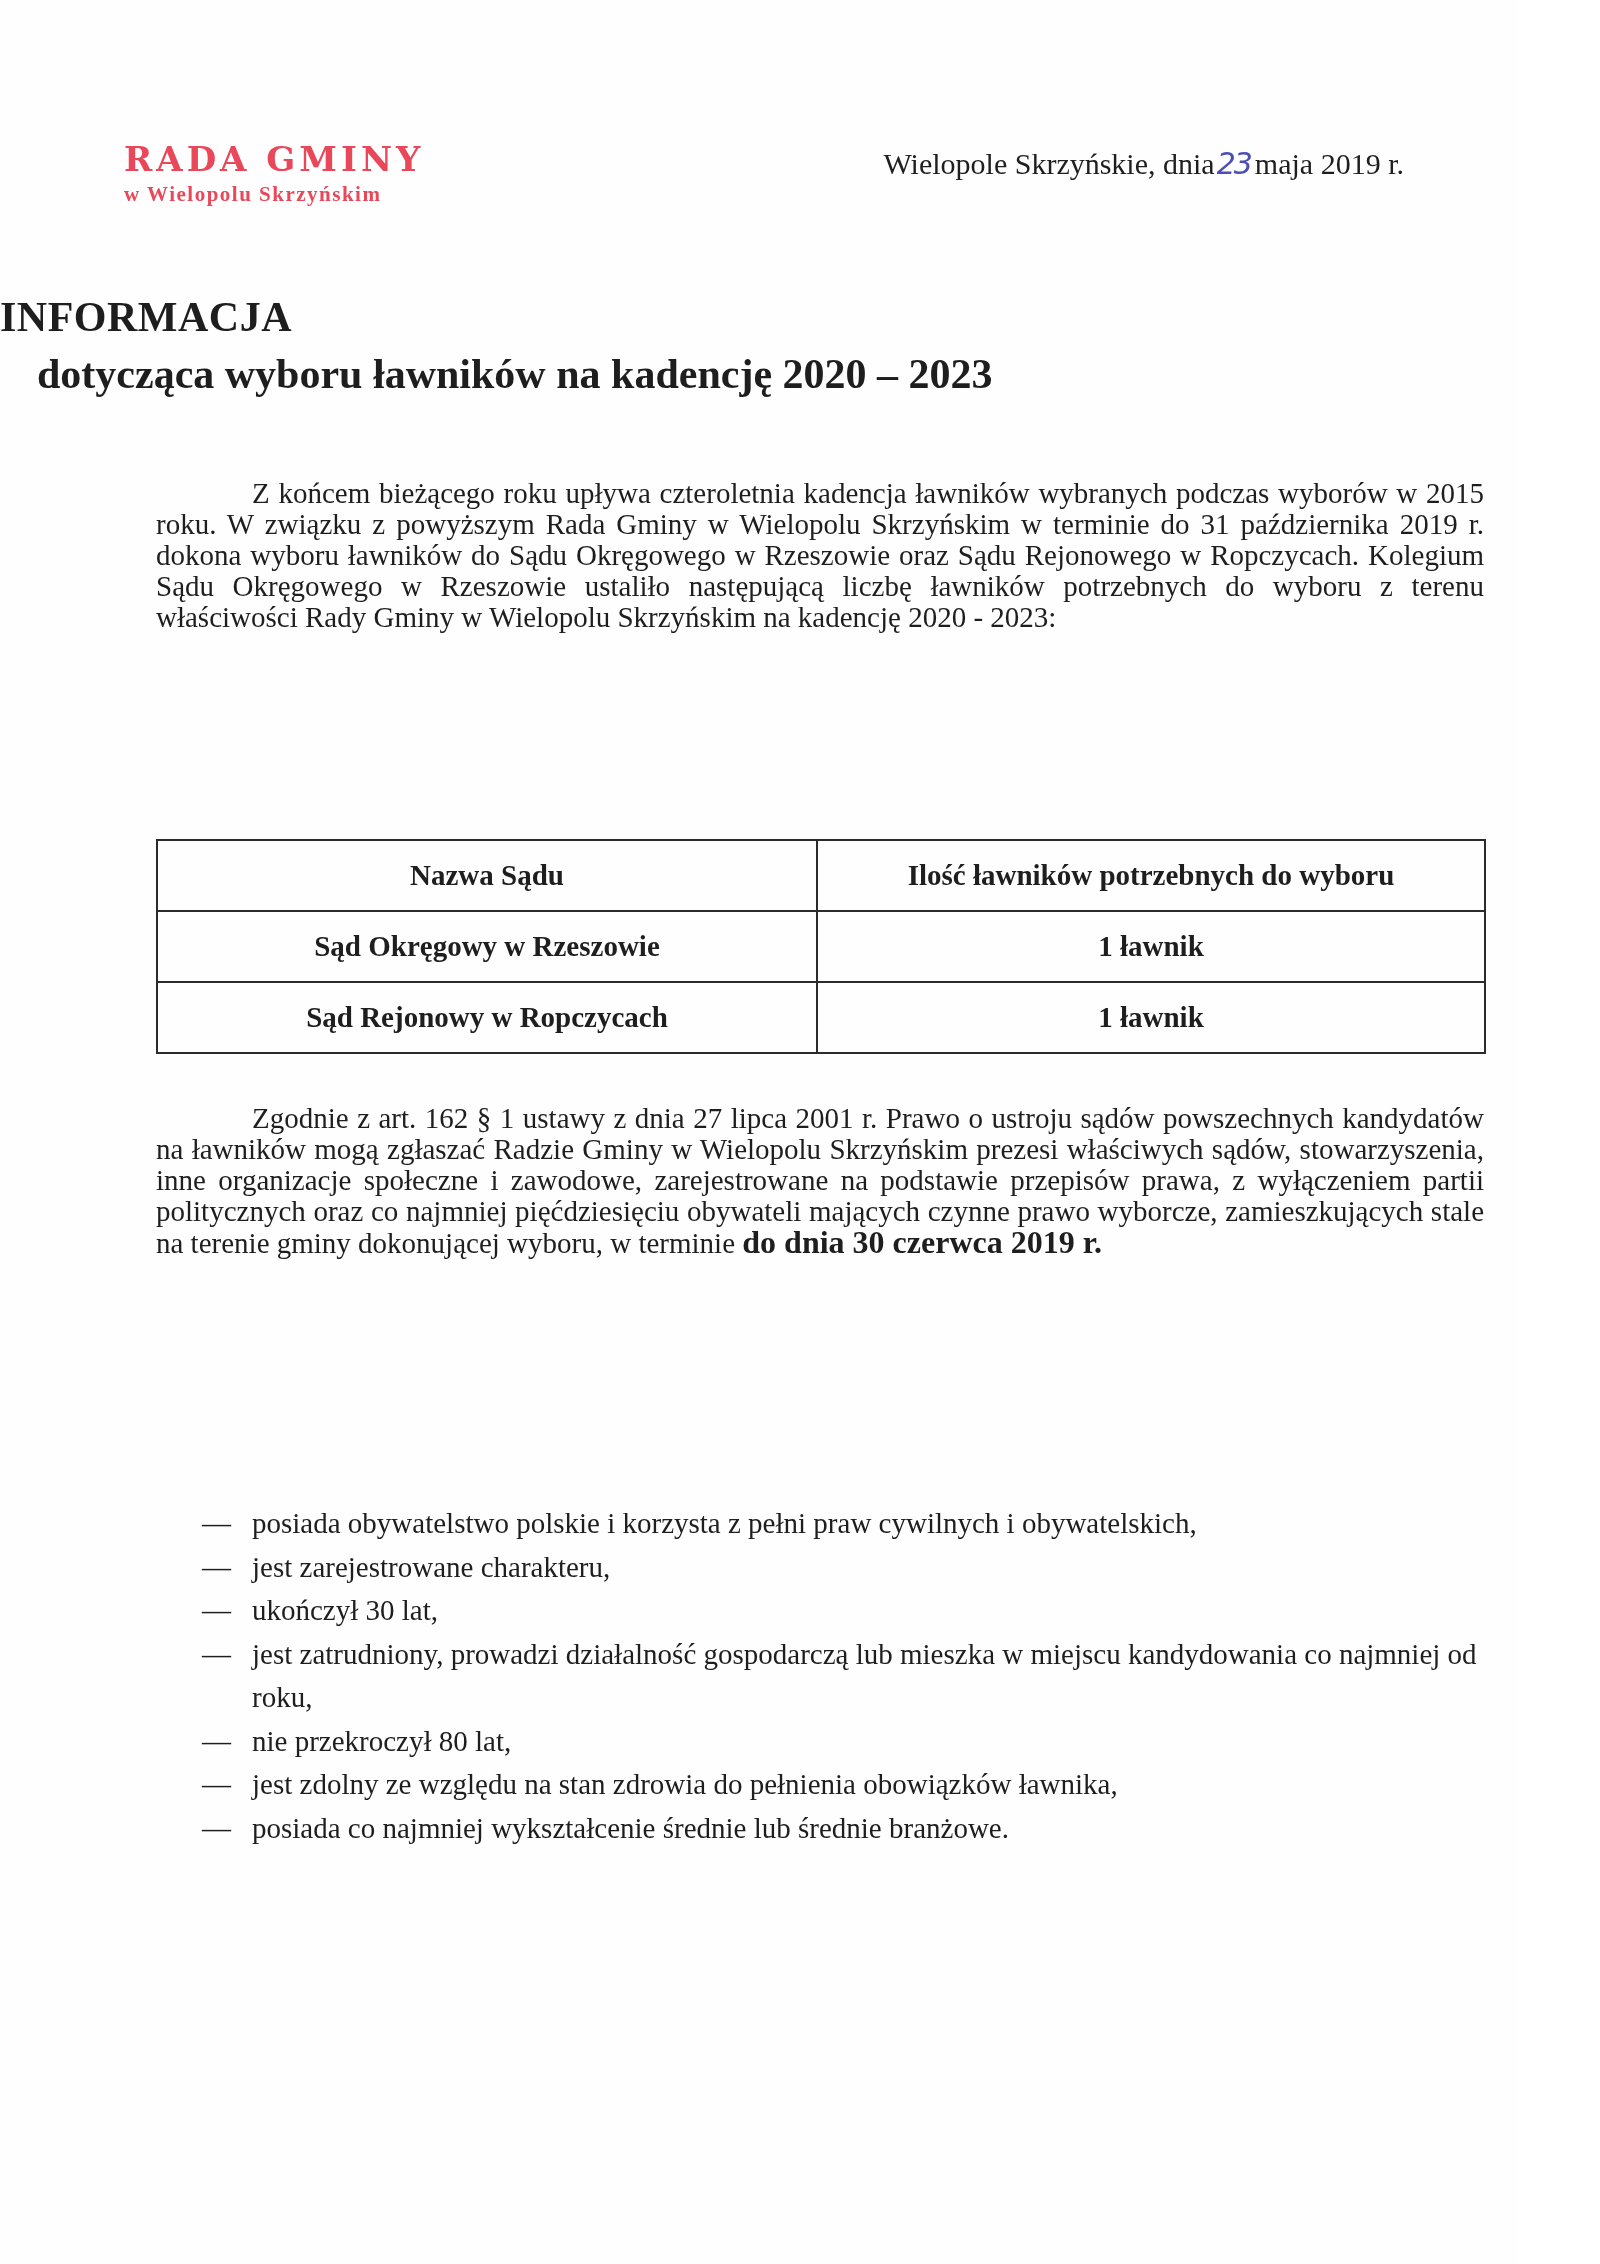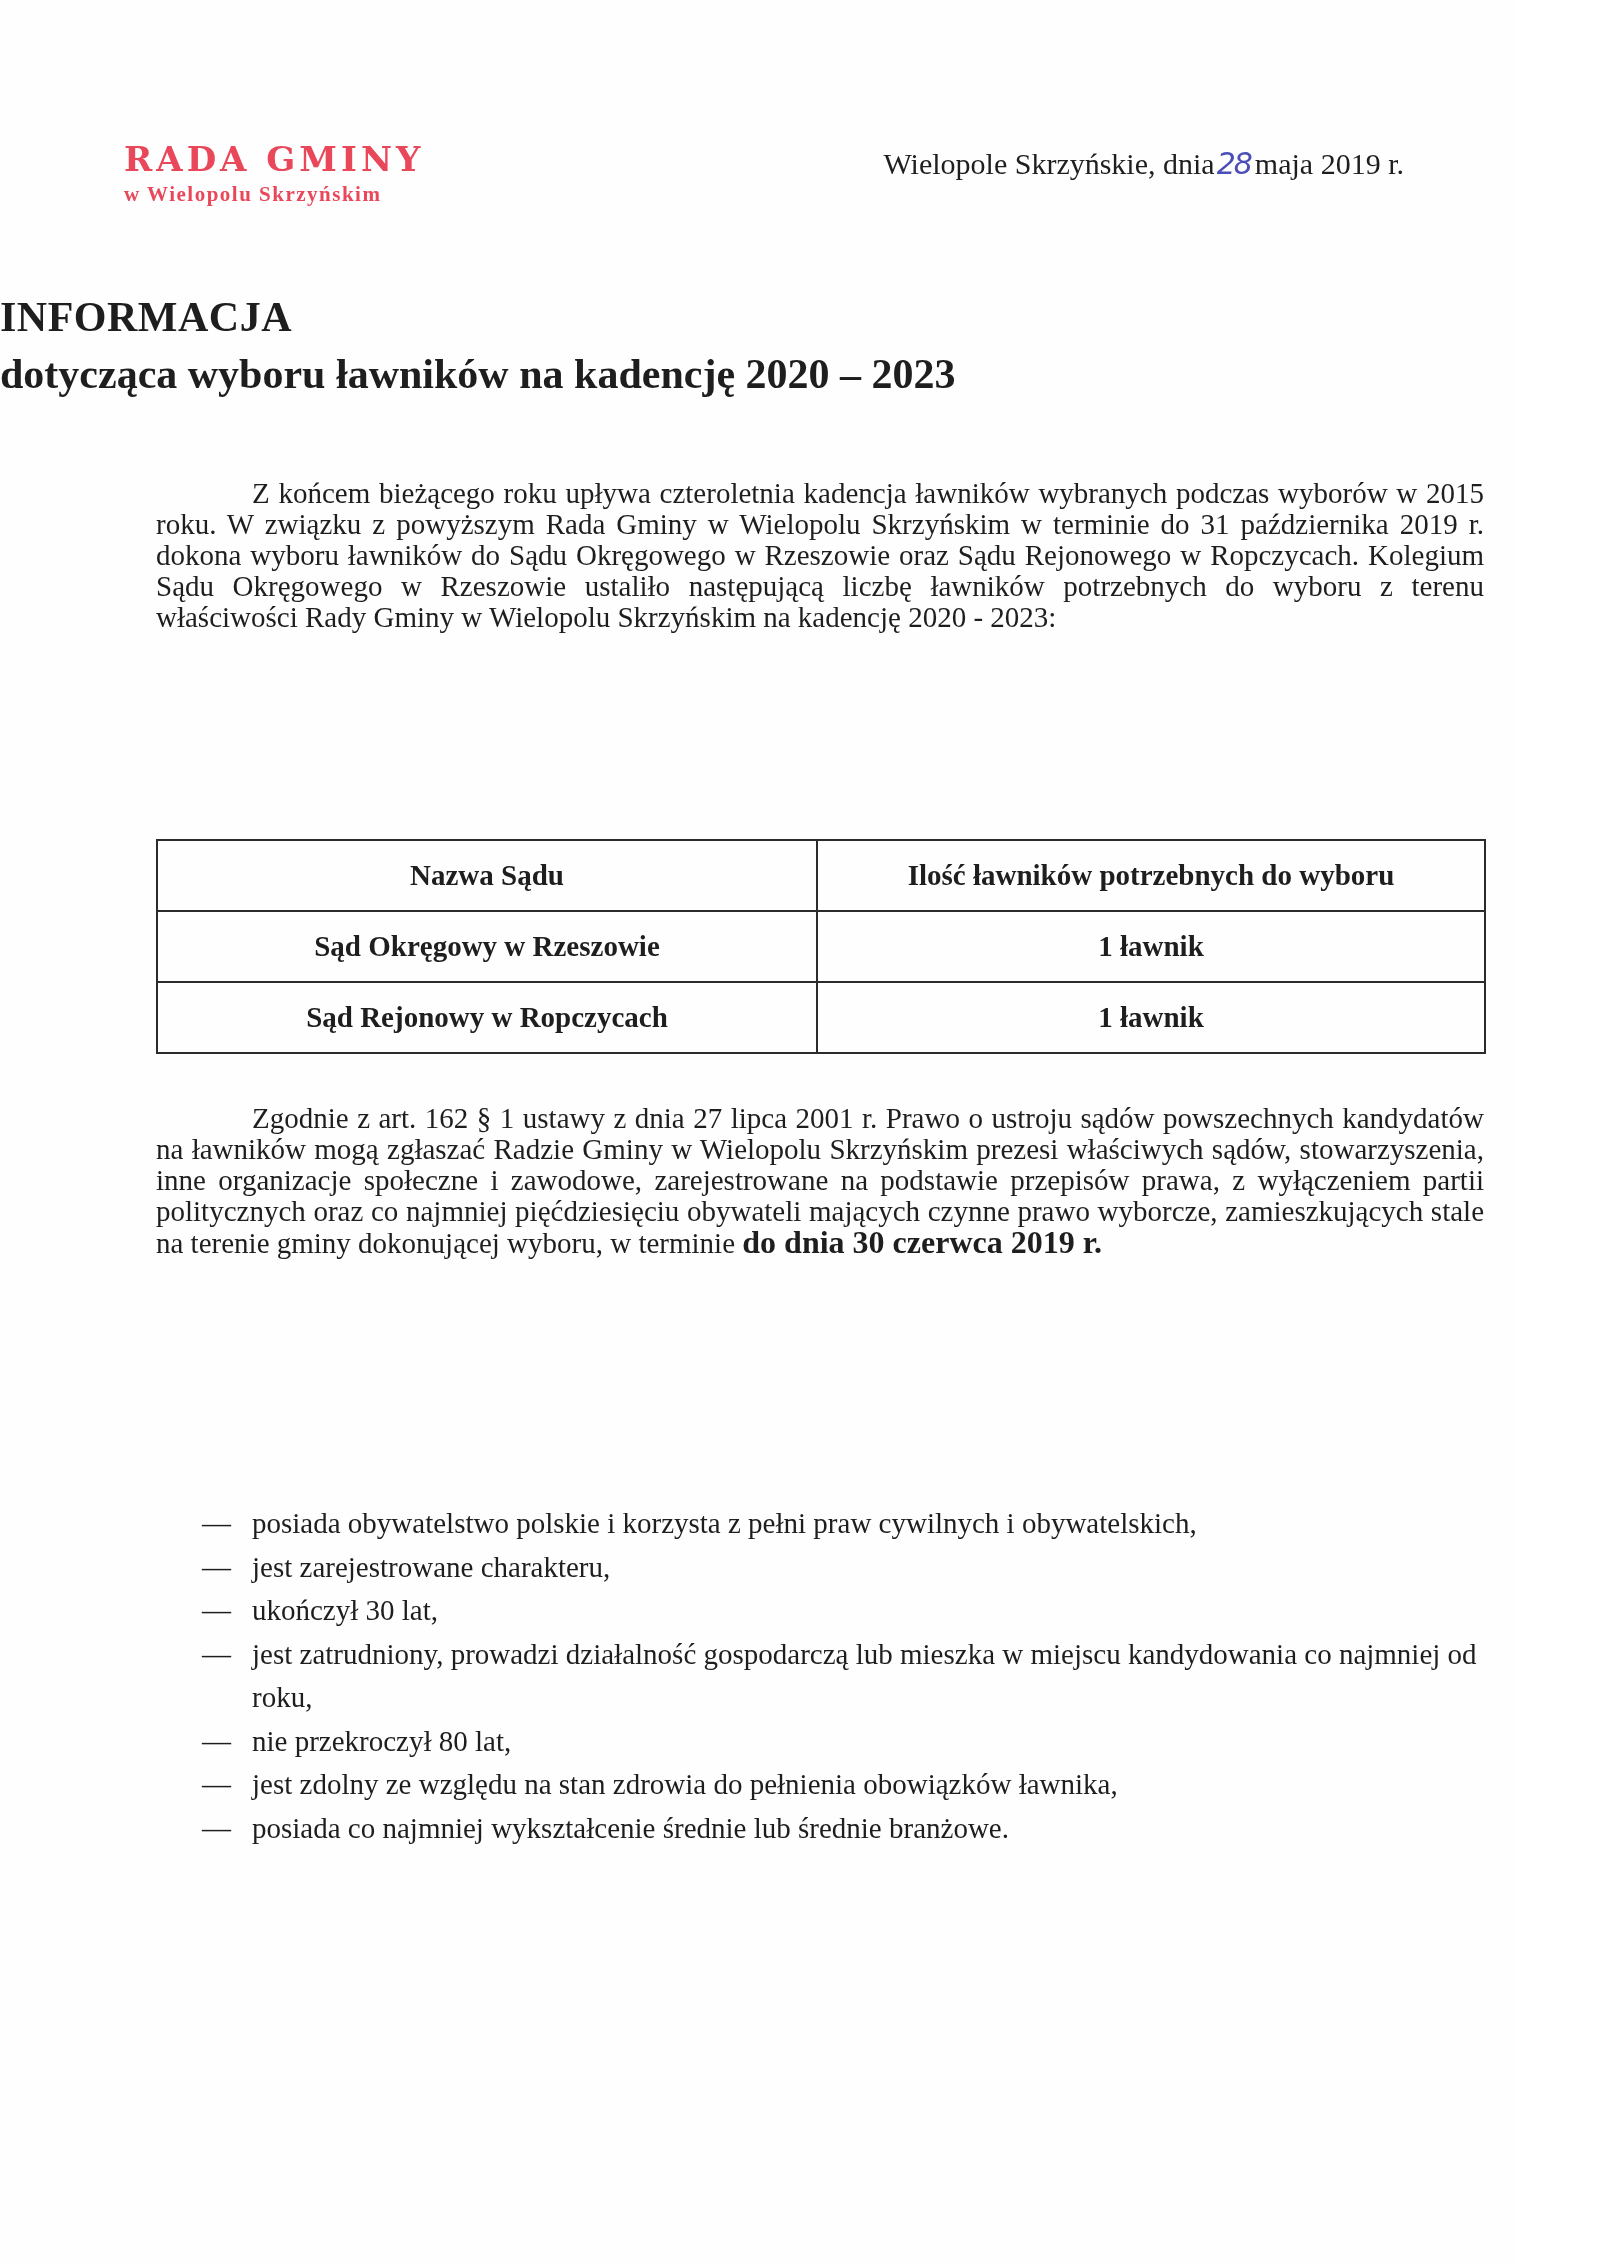--- a/index.html
+++ b/index.html
@@ -67,20 +67,21 @@
     }
     .title-main {
       font-size: 42px;
       line-height: 54px;
       letter-spacing: 0.5px;
     }
     .title-sub {
       font-size: 42px;
       line-height: 56px;
       margin-top: 2px;
+      margin-left: 37px;
     }
     
     .para {
       position: absolute;
       left: 156px;
       width: 1328px;
       font-size: 29px;
       line-height: 31px;
       text-align: justify;
       text-align-last: left;
@@ -145,21 +146,21 @@
 <body>
 
 <div class="page">
 
   <div class="stamp">
     <div class="stamp-line1">RADA GMINY</div>
     <div class="stamp-line2">w Wielopolu Skrzyńskim</div>
   </div>
 
   <div class="date-line">
-    <span>Wielopole Skrzyńskie, dnia</span><span class="date-day">28</span><span>maja 2019 r.</span>
+    <span>Wielopole Skrzyńskie, dnia</span><span class="date-day">23</span><span>maja 2019 r.</span>
   </div>
 
   <div class="title-block">
     <div class="title-main">INFORMACJA</div>
     <div class="title-sub">dotycząca wyboru ławników na kadencję 2020 – 2023</div>
   </div>
 
   <div class="para p1"><span class="indent"></span><span>Z końcem bieżącego roku upływa czteroletnia kadencja ławników wybranych podczas wyborów w 2015 roku. W związku z powyższym Rada Gminy w Wielopolu Skrzyńskim w terminie do 31 października 2019 r. dokona wyboru ławników do Sądu Okręgowego w Rzeszowie oraz Sądu Rejonowego w Ropczycach. Kolegium Sądu Okręgowego w Rzeszowie ustaliło następującą liczbę ławników potrzebnych do wyboru z terenu właściwości Rady Gminy w Wielopolu Skrzyńskim na kadencję 2020 - 2023:</span></div>
 
   <table class="court-table">

